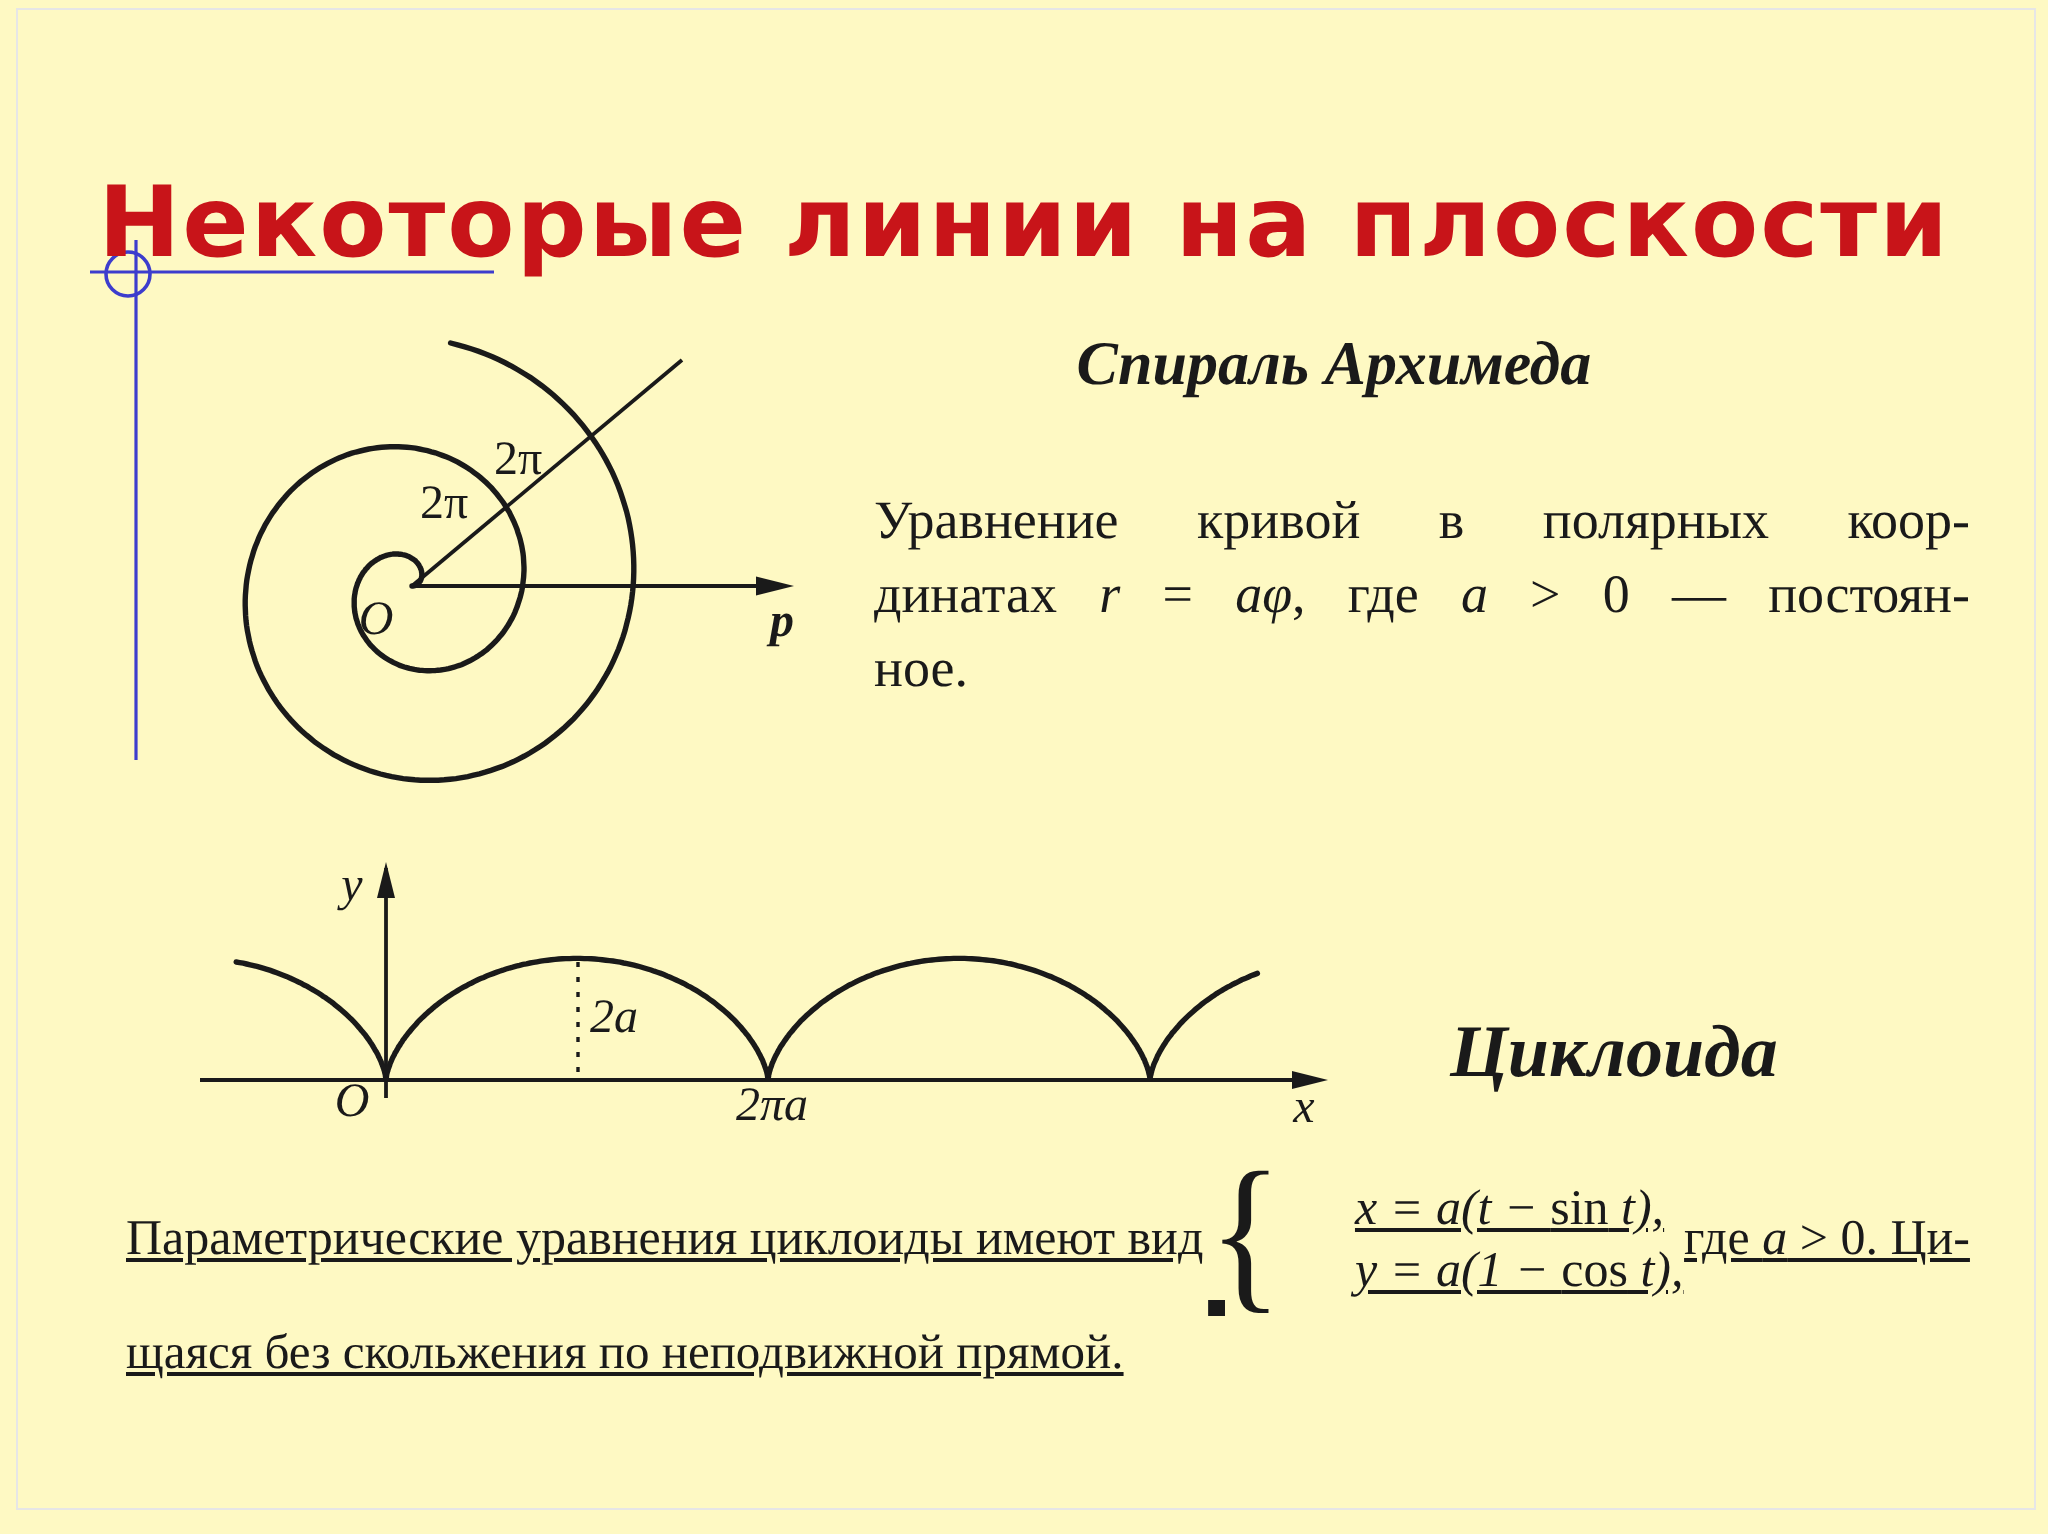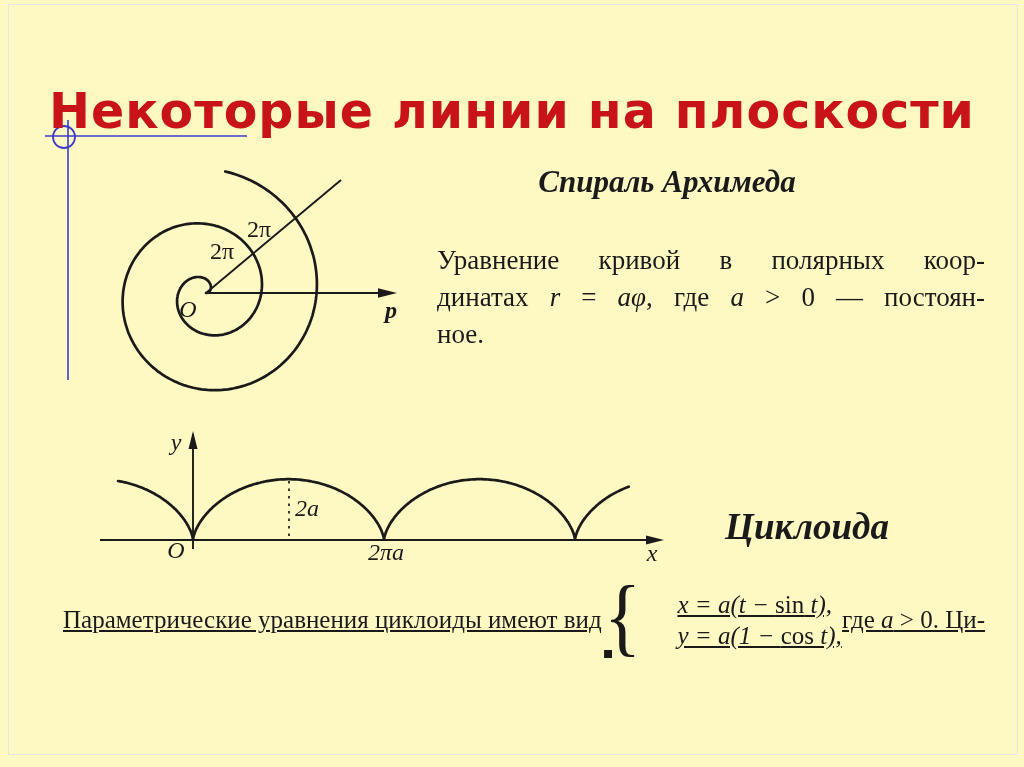--- a/index.html
+++ b/index.html
@@ -86,14 +86,15 @@
   <div class="para para-cycloid">
     <div class="sysline">
       <span style="font-size:25px">Параметрические уравнения циклоиды имеют вид</span>
       <span class="brace">{</span>
       <span class="eqs">
         <span class="eq"><span class="mi">x = a(t − </span><span>sin</span><span class="mi"> t),</span></span>
         <span class="eq"><span class="mi">y = a(1 − </span><span>cos</span><span class="mi"> t),</span></span>
       </span>
       <span style="font-size:25px"><span>где </span><span class="mi">a</span><span> &gt; 0. Ци-</span></span>
     </div>
+    <div>щаяся без скольжения по неподвижной прямой.</div>
   </div>
 </div>
 
 </body></html>

